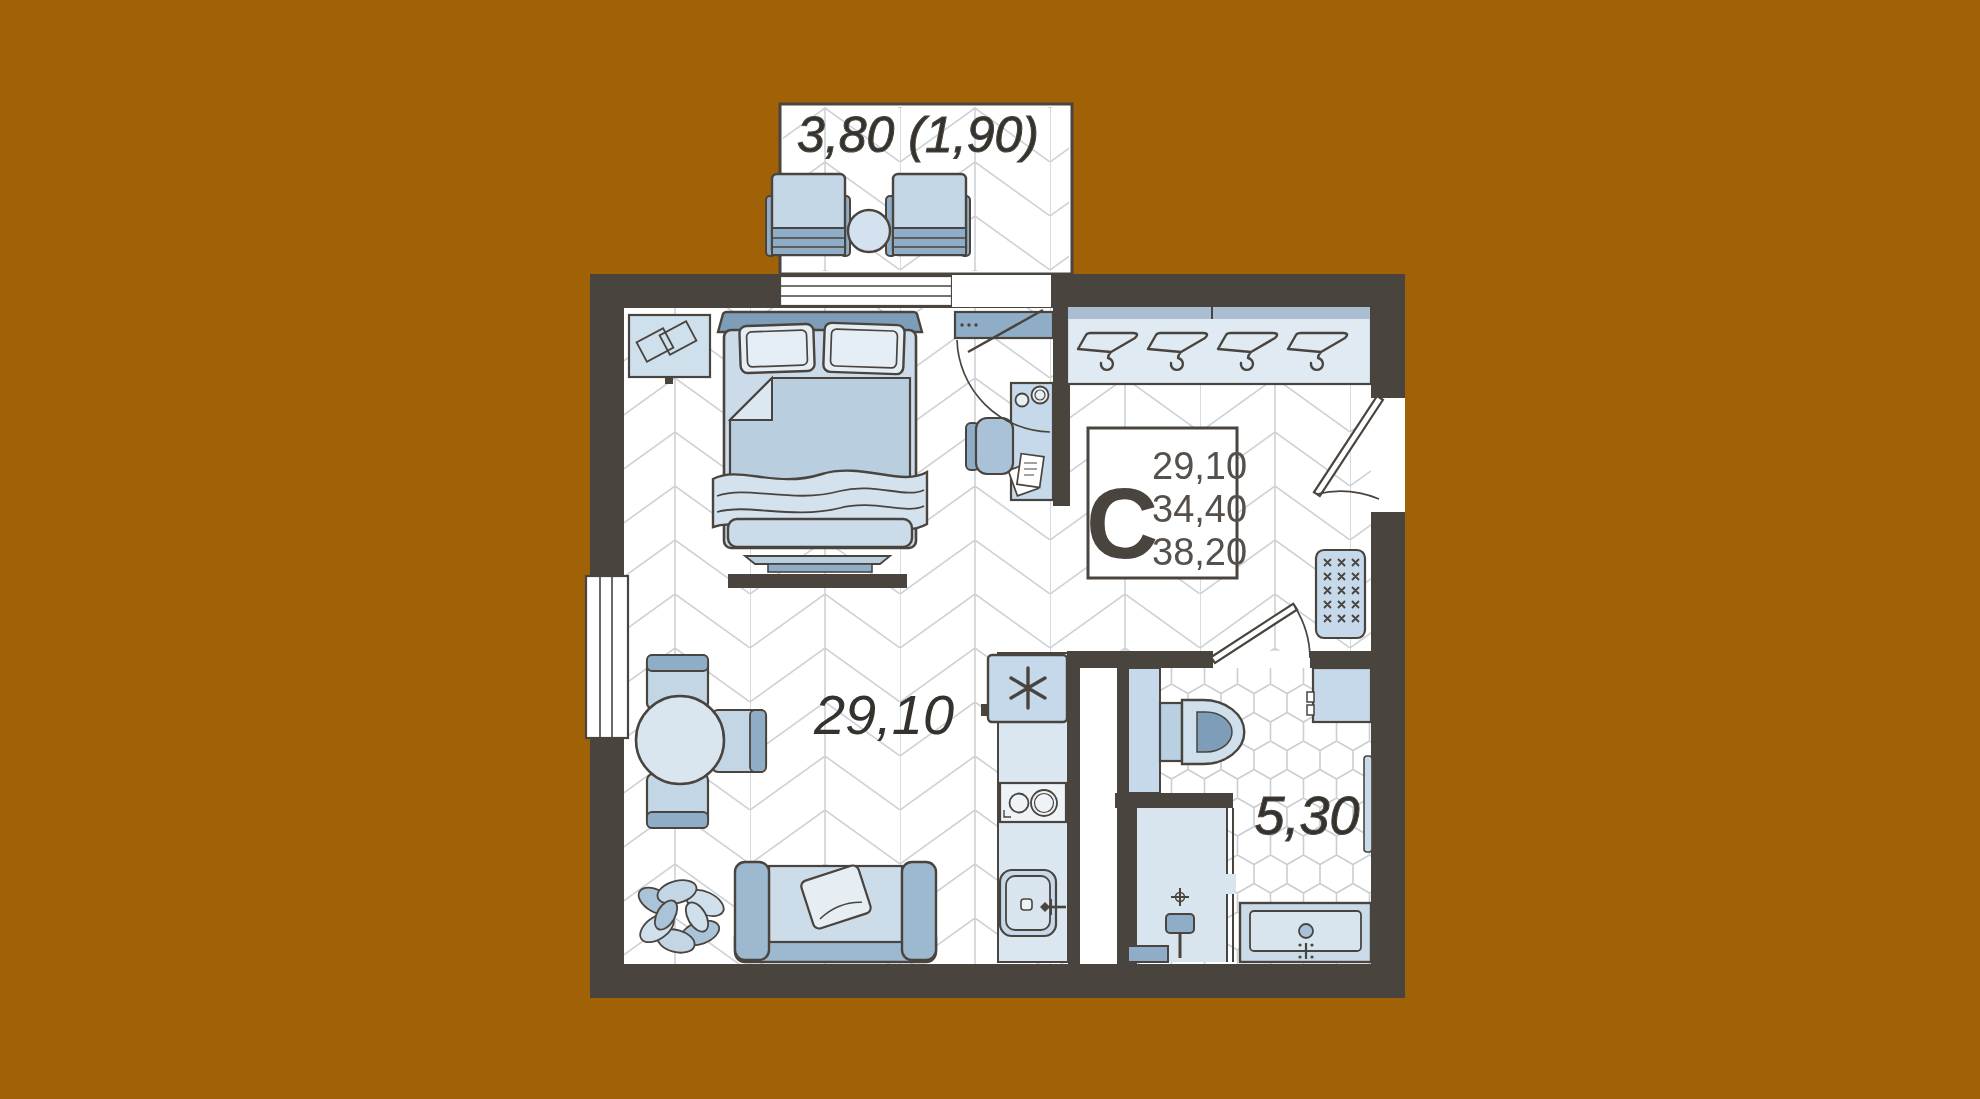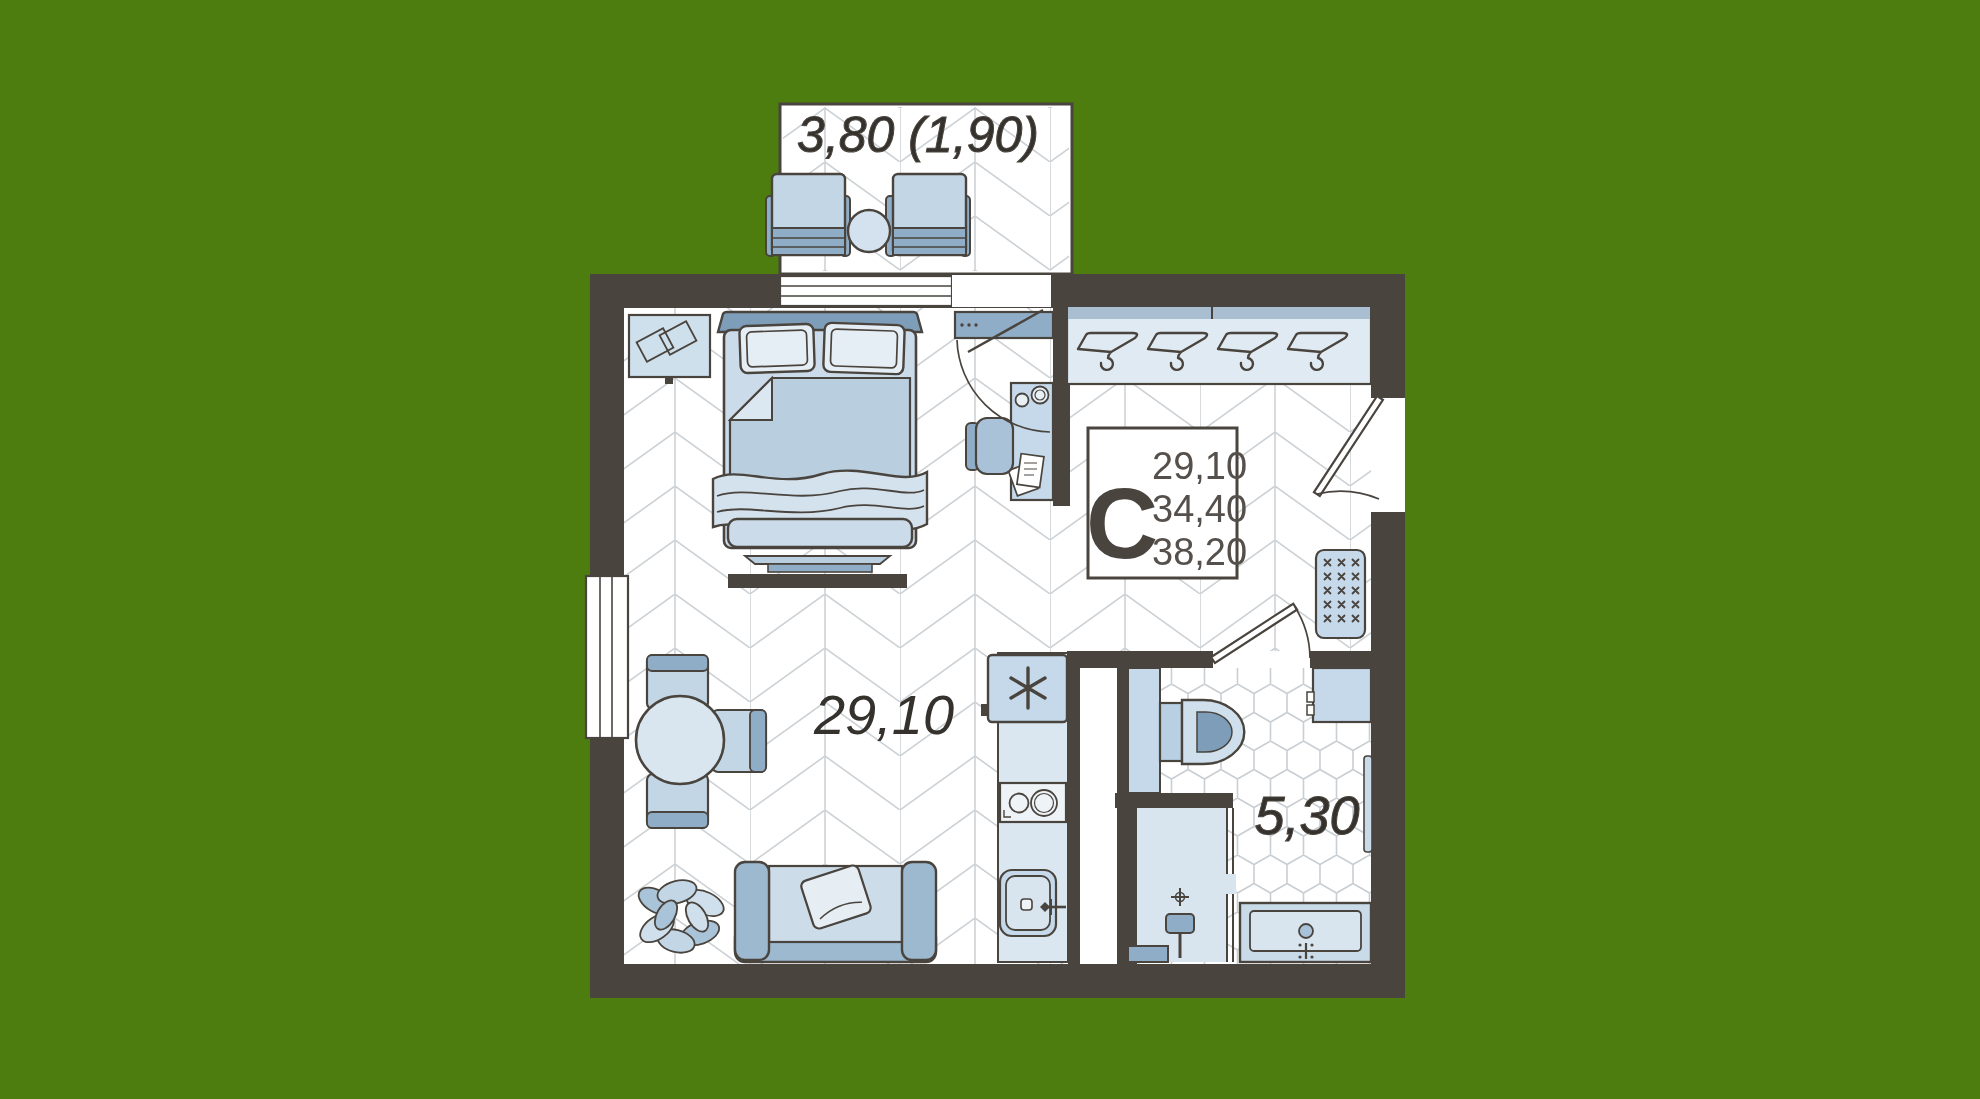--- a/index.html
+++ b/index.html
@@ -1,17 +1,17 @@
 <!DOCTYPE html>
 <html><head>
 <meta charset="utf-8">
 <style>
   html,body{margin:0;padding:0;background:#ffffff;}
   body{font-family:"Liberation Sans", sans-serif;}
-  #canvas{position:relative;width:1980px;height:1099px;background:#4d7c0f;overflow:hidden;}
+  #canvas{position:relative;width:1980px;height:1099px;background:#a16207;overflow:hidden;}
   svg{display:block;}
   text{font-family:"Liberation Sans","DejaVu Sans",sans-serif;}
   .area-label{font-style:italic;fill:#35322e;}
   .info-num{fill:#55504b;}
   .type-letter{fill:#4a443e;font-weight:bold;}
 </style>
 </head>
 <body>
 
 <div id="canvas">

